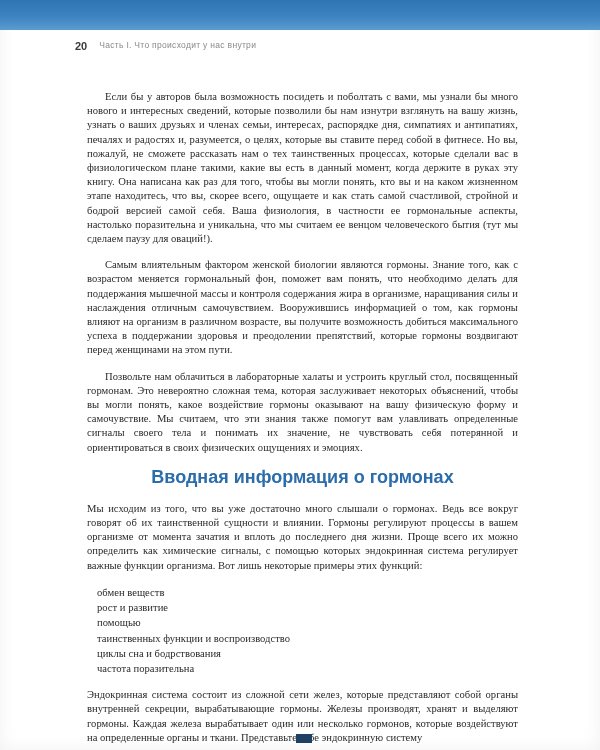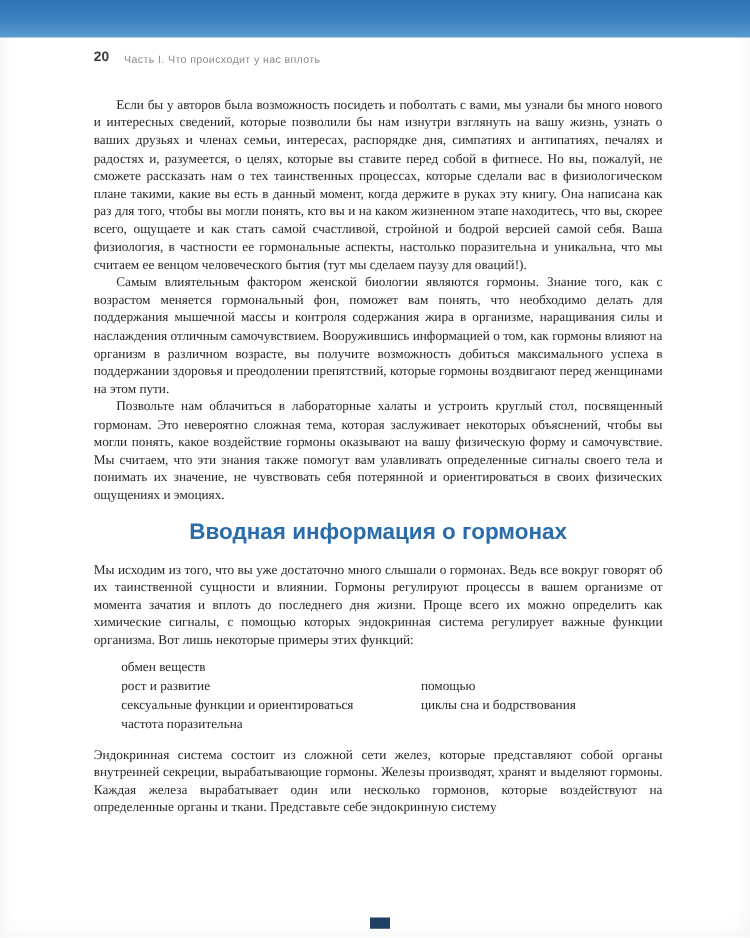--- a/index.html
+++ b/index.html
@@ -24,42 +24,42 @@
     width: 100%;
     height: 30px;
     background: linear-gradient(180deg, #2f74b3 0%, #3d83c2 55%, #5a9ccf 100%);
   }
   .page-header {
     position: absolute;
     top: 40px;
     left: 75px;
     right: 70px;
     display: flex;
-    align-items: flex-end;
+    align-items: flex-start;
     gap: 12px;
     font-family: "Liberation Sans", sans-serif;
   }
   .page-number {
     font-size: 11px;
     font-weight: bold;
     color: #3a3a3a;
   }
   .chapter-title {
     font-size: 8.5px;
     color: #8a8a8a;
     letter-spacing: 0.3px;
   }
   .content {
     position: absolute;
     top: 78px;
     left: 75px;
     width: 455px;
   }
   .body-par {
-    margin: 0;
+    margin: 12px;
     font-size: 10.6px;
     line-height: 14.2px;
     text-align: justify;
     text-indent: 18px;
   }
   .section-heading {
     margin: 10px 0 14px 0;
     font-family: "Liberation Sans", sans-serif;
     font-size: 18px;
     font-weight: bold;
@@ -70,20 +70,21 @@
   .lead-par {
     text-indent: 0;
   }
   .functions-list {
     margin: 6px 0 10px 22px;
     font-size: 10.6px;
     line-height: 15.2px;
   }
   .functions-row {
     display: flex;
+    flex-direction: column;
   }
   .functions-cell-left {
     width: 248px;
   }
   .functions-cell-right {
     width: 200px;
   }
   .subsection-heading {
     margin: 16px 0 8px 0;
     font-family: "Liberation Sans", sans-serif;
@@ -108,21 +109,21 @@
 </style>
 </head>
 <body>
 
 <div class="page">
 
   <div class="top-banner"></div>
 
   <div class="page-header">
     <span class="page-number">20</span>
-    <span class="chapter-title">Часть I. Что происходит у нас вплоть</span>
+    <span class="chapter-title">Часть I. Что происходит у нас внутри</span>
   </div>
 
   <div class="content">
 
     <p class="body-par">Если бы у авторов была возможность посидеть и поболтать с вами, мы узнали бы много нового и интересных сведений, которые позволили бы нам изнутри взглянуть на вашу жизнь, узнать о ваших друзьях и членах семьи, интересах, распорядке дня, симпатиях и антипатиях, печалях и радостях и, разумеется, о целях, которые вы ставите перед собой в фитнесе. Но вы, пожалуй, не сможете рассказать нам о тех таинственных процессах, которые сделали вас в физиологическом плане такими, какие вы есть в данный момент, когда держите в руках эту книгу. Она написана как раз для того, чтобы вы могли понять, кто вы и на каком жизненном этапе находитесь, что вы, скорее всего, ощущаете и как стать самой счастливой, стройной и бодрой версией самой себя. Ваша физиология, в частности ее гормональные аспекты, настолько поразительна и уникальна, что мы считаем ее венцом человеческого бытия (тут мы сделаем паузу для оваций!).</p>
     <p class="body-par">Самым влиятельным фактором женской биологии являются гормоны. Знание того, как с возрастом меняется гормональный фон, поможет вам понять, что необходимо делать для поддержания мышечной массы и контроля содержания жира в организме, наращивания силы и наслаждения отличным самочувствием. Вооружившись информацией о том, как гормоны влияют на организм в различном возрасте, вы получите возможность добиться максимального успеха в поддержании здоровья и преодолении препятствий, которые гормоны воздвигают перед женщинами на этом пути.</p>
     <p class="body-par">Позвольте нам облачиться в лабораторные халаты и устроить круглый стол, посвященный гормонам. Это невероятно сложная тема, которая заслуживает некоторых объяснений, чтобы вы могли понять, какое воздействие гормоны оказывают на вашу физическую форму и самочувствие. Мы считаем, что эти знания также помогут вам улавливать определенные сигналы своего тела и понимать их значение, не чувствовать себя потерянной и ориентироваться в своих физических ощущениях и эмоциях.</p>
 
     <h1 class="section-heading">Вводная информация о гормонах</h1>
 
@@ -130,21 +131,21 @@
 
     <div class="functions-list">
       <div class="functions-row">
         <span class="functions-cell-left">обмен веществ</span>
       </div>
       <div class="functions-row">
         <span class="functions-cell-left">рост и развитие</span>
         <span class="functions-cell-right">помощью</span>
       </div>
       <div class="functions-row">
-        <span class="functions-cell-left">сексуальные функции и ориентироваться</span>
+        <span class="functions-cell-left">таинственных функции и воспроизводство</span>
         <span class="functions-cell-right">циклы сна и бодрствования</span>
       </div>
       <div class="functions-row">
         <span class="functions-cell-left">частота поразительна</span>
       </div>
     </div>
 
 
     <p class="body-par no-indent"><span>Эндокринная система состоит из сложной сети желез, которые представляют собой органы внутренней секреции, вырабатывающие </span><span class="italic-word">гормоны</span><span>. Железы производят, хранят и выделяют гормоны. Каждая железа вырабатывает один или несколько гормонов, которые воздействуют на определенные органы и ткани. Представьте себе эндокринную систему</span></p>
 

